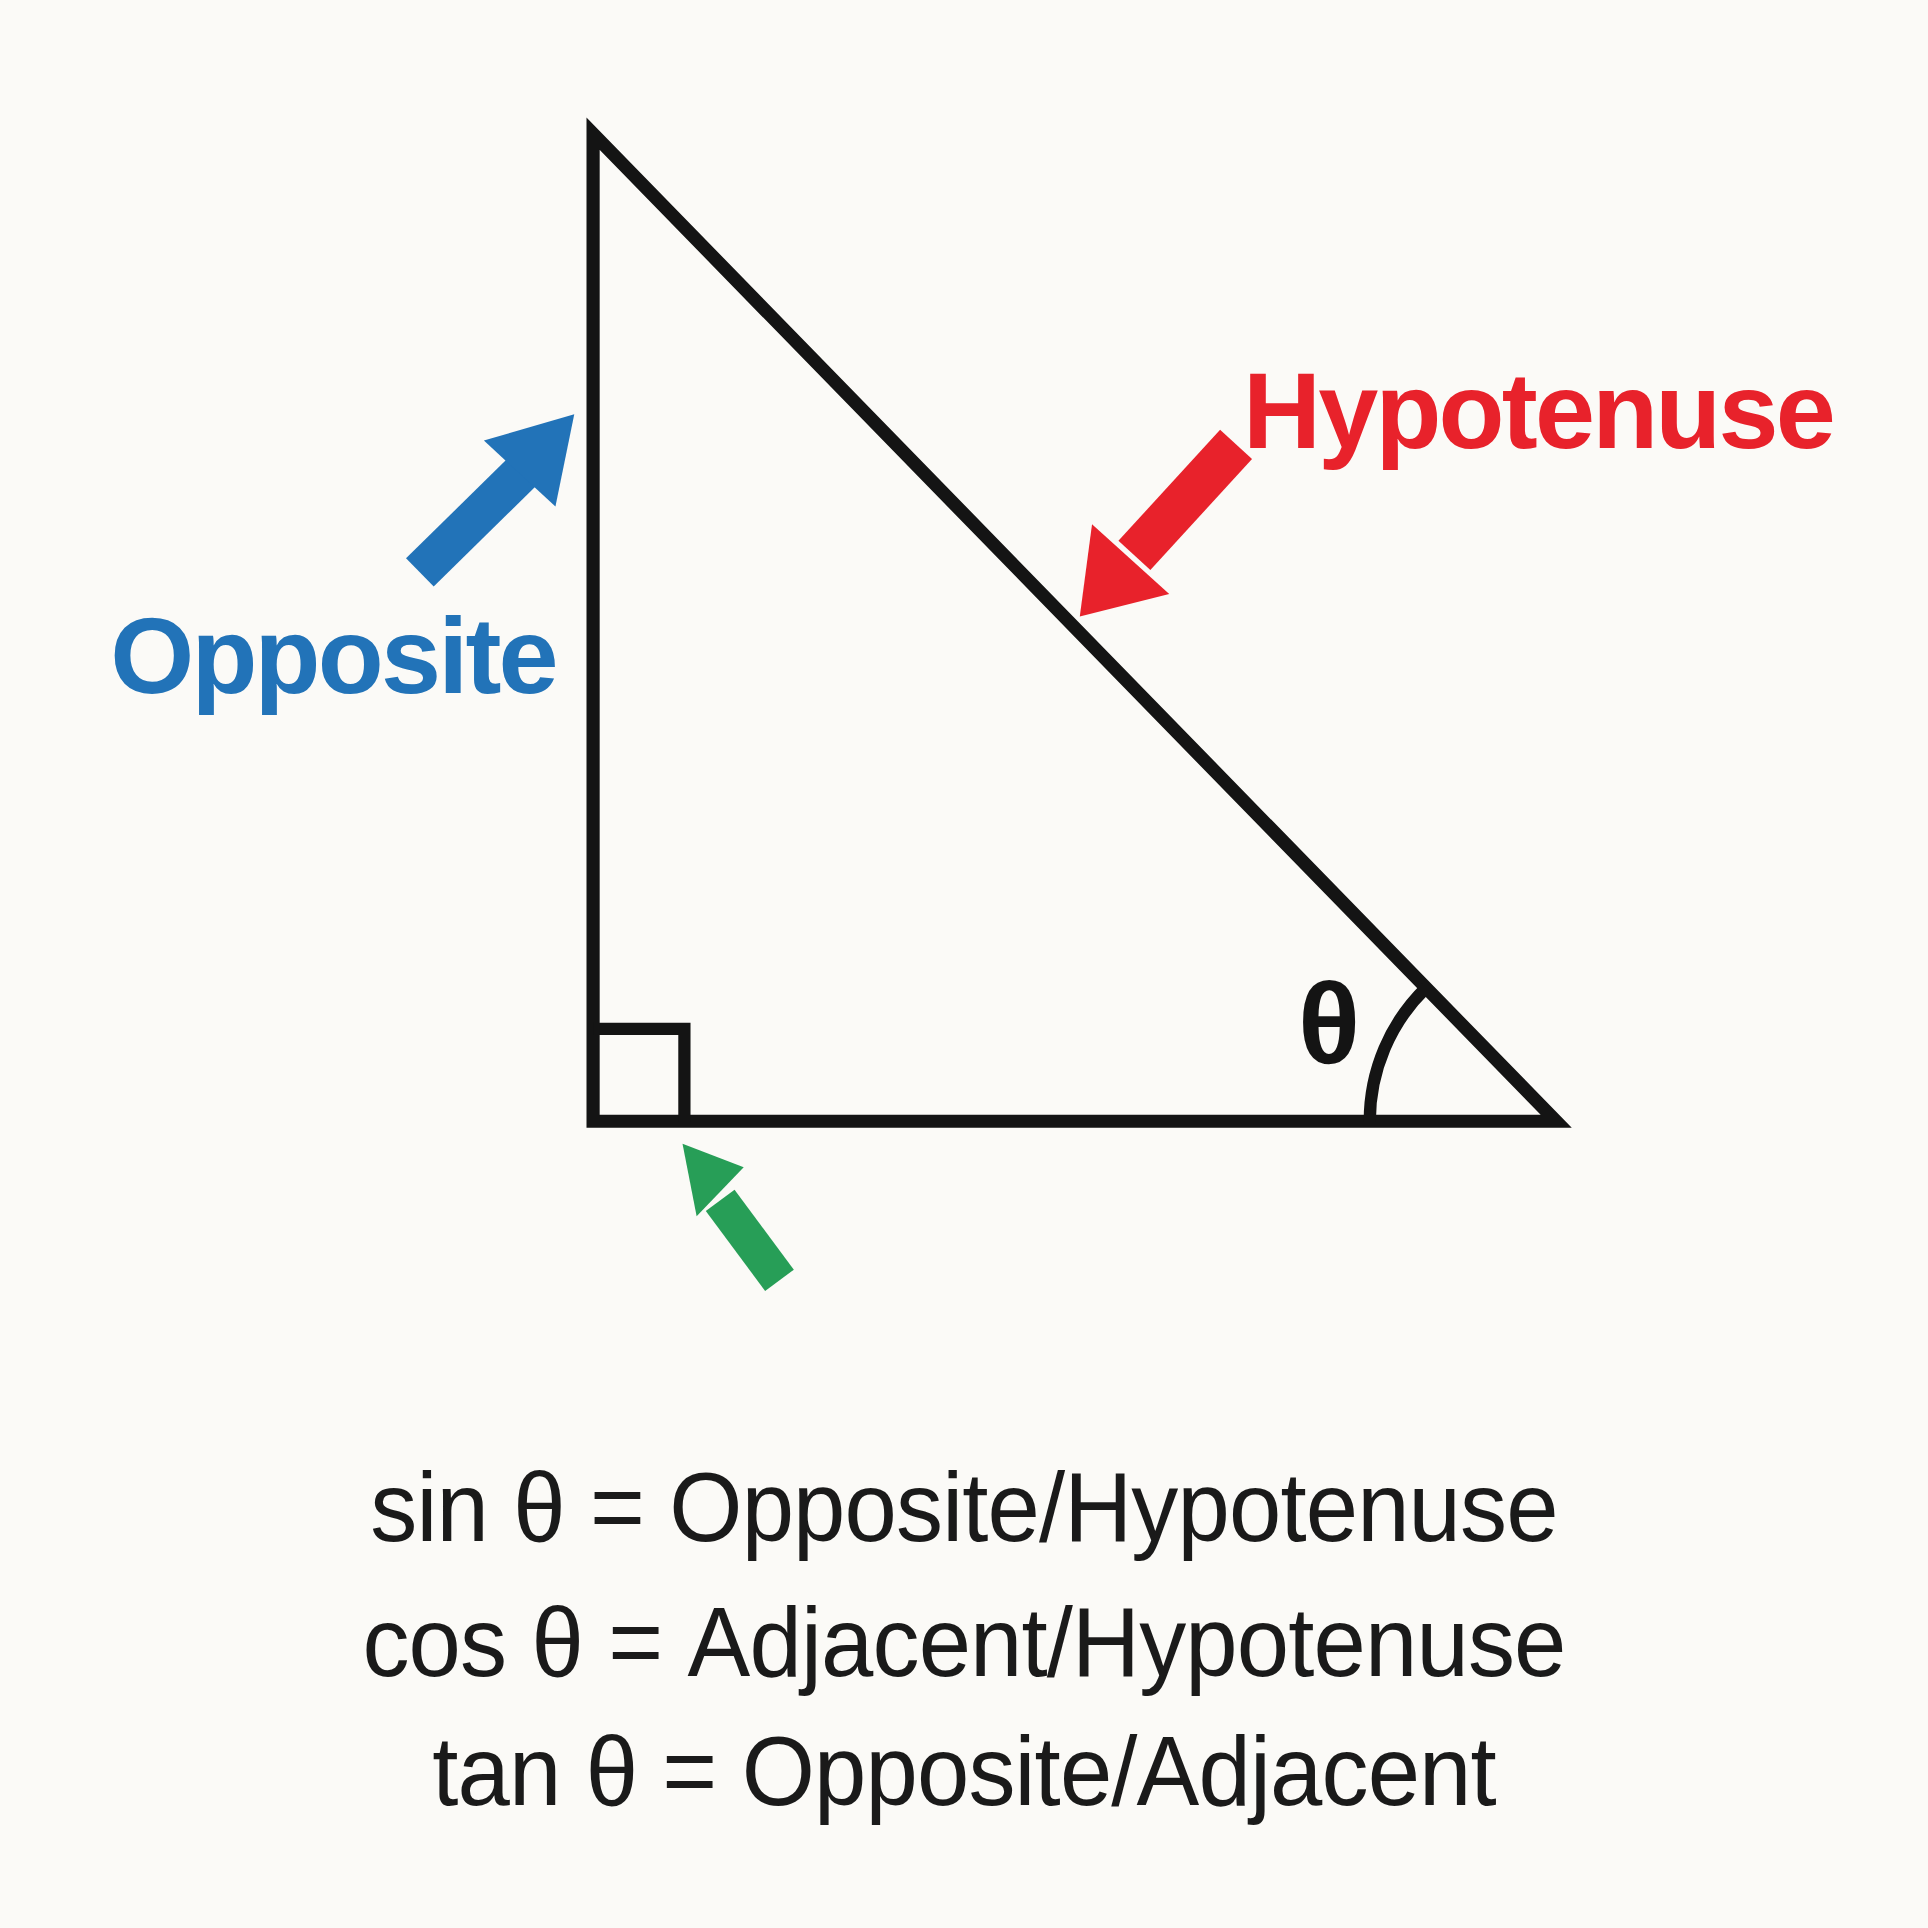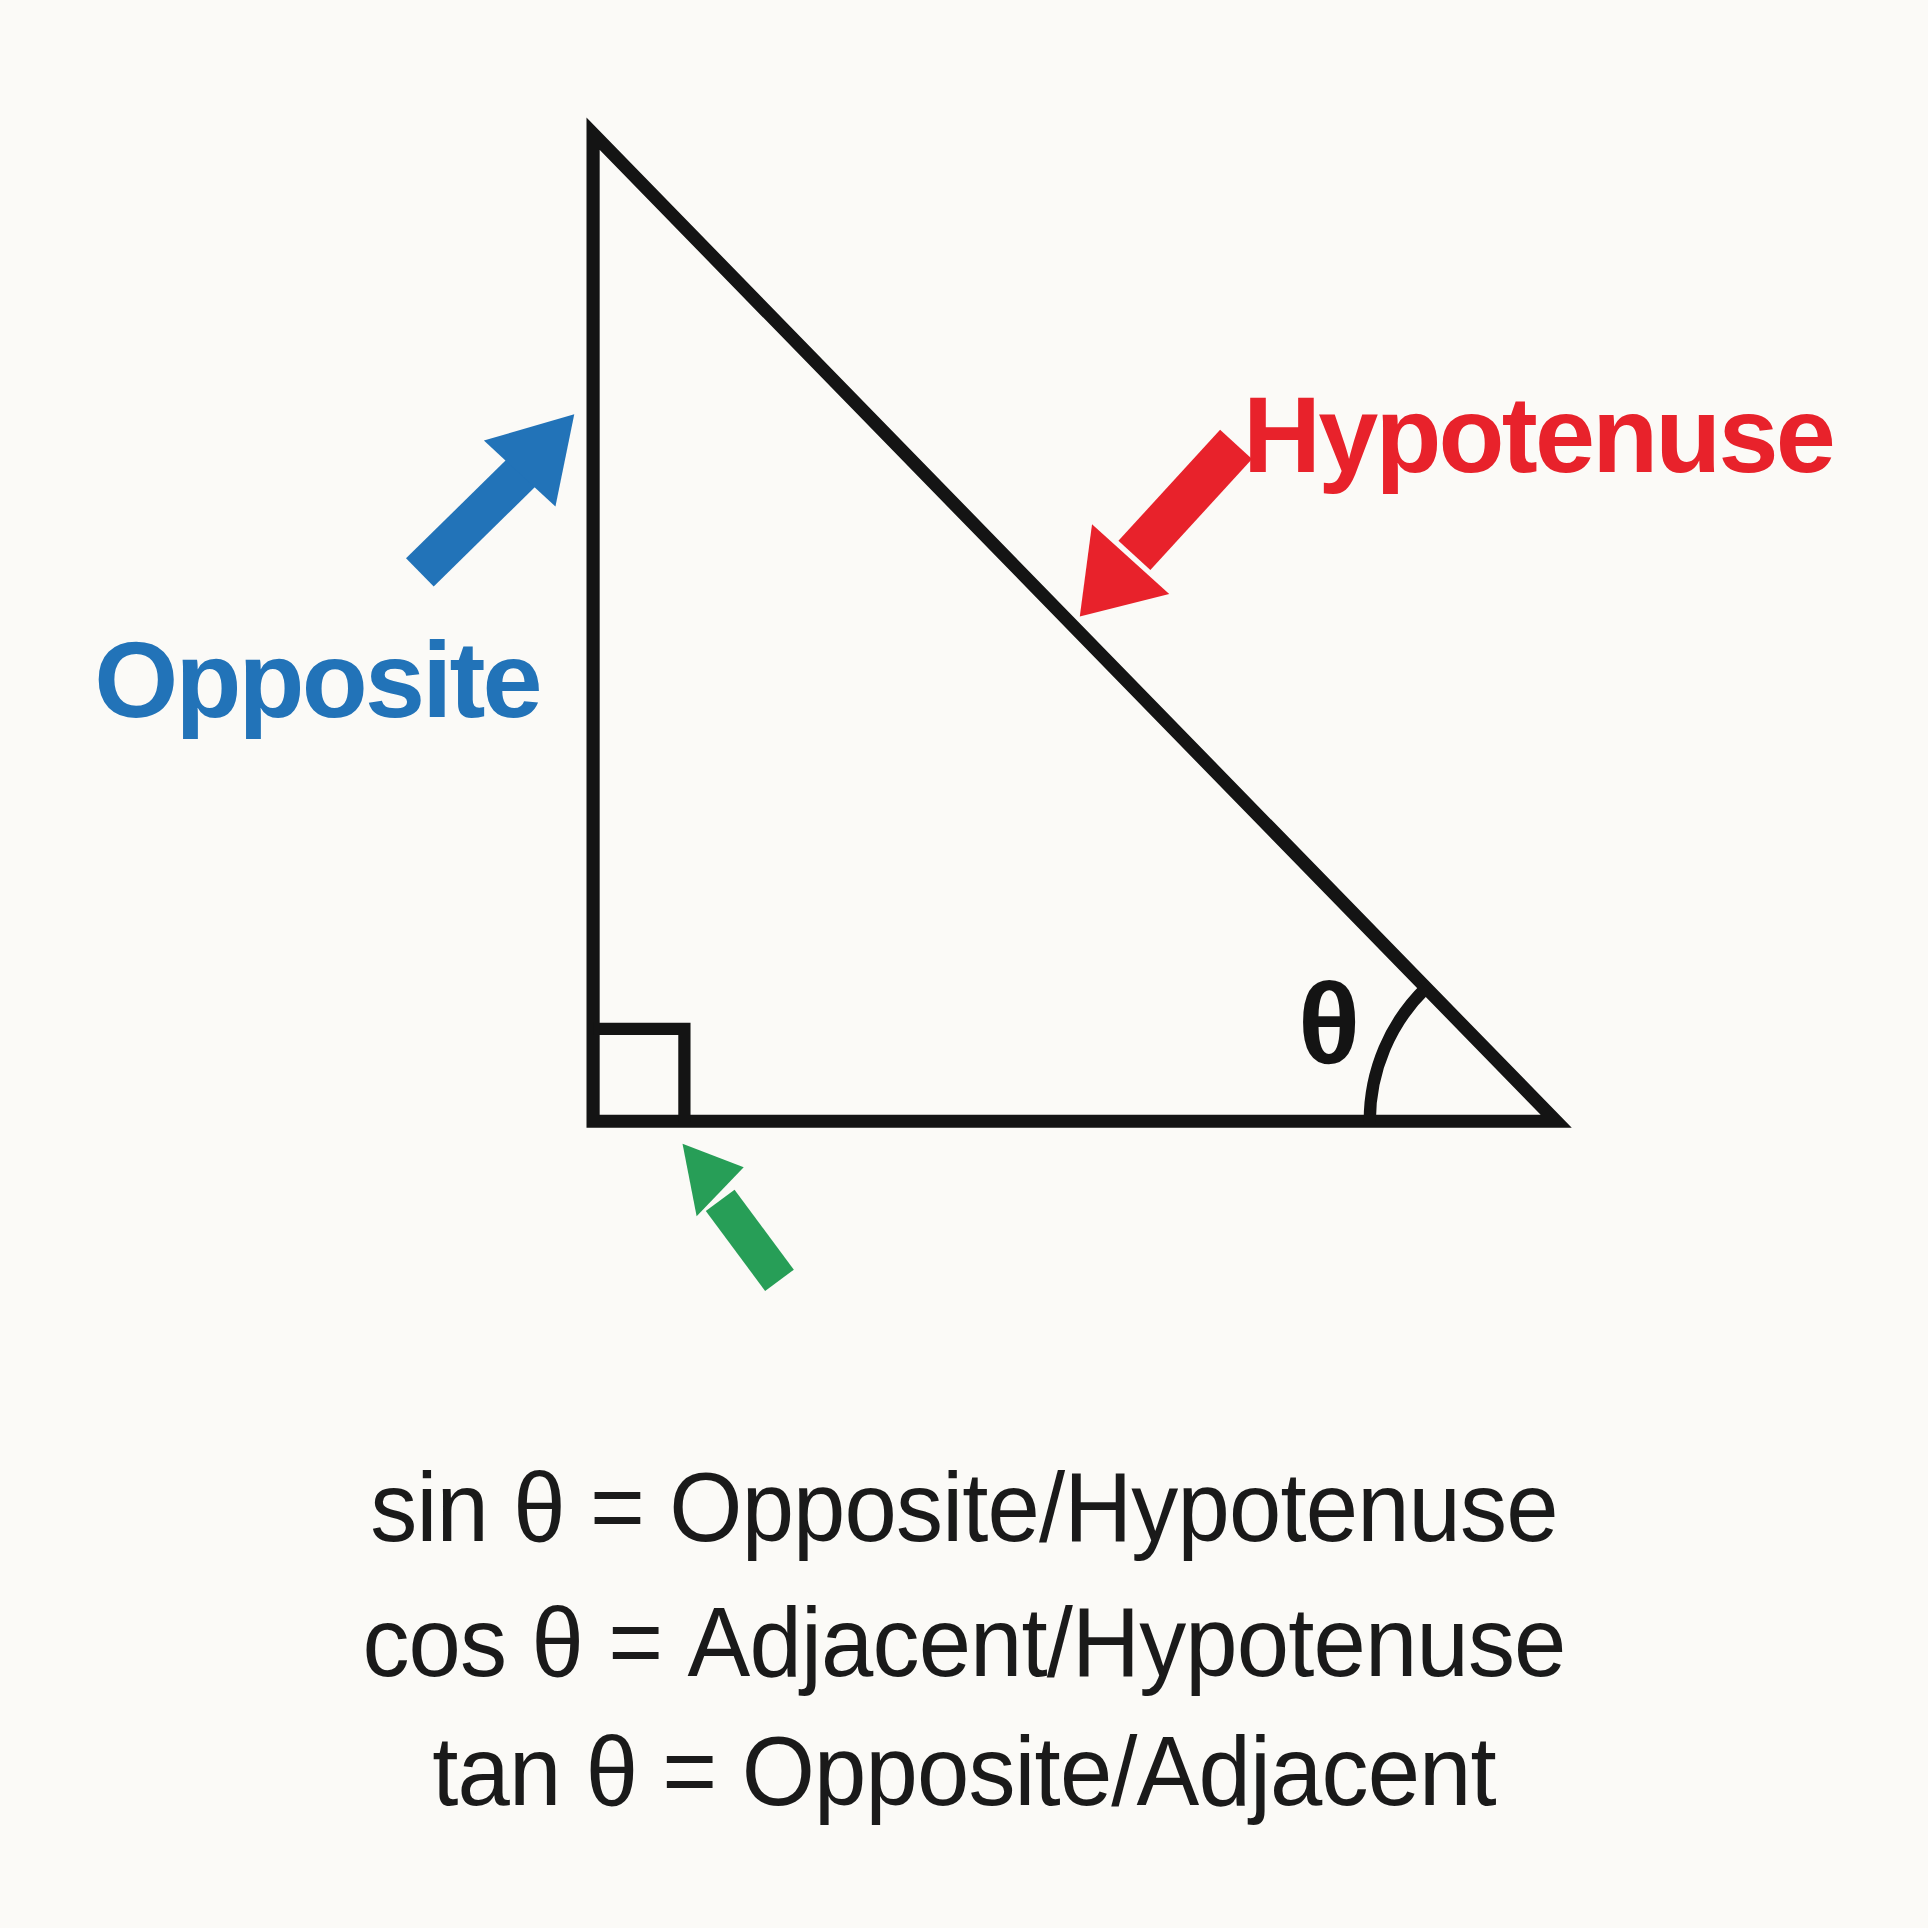--- a/index.html
+++ b/index.html
@@ -22,24 +22,23 @@
   .f-green { fill: #279e57; }
 
   .label {
     position: absolute;
     transform: translate(-50%, -50%);
     font-weight: 700;
     font-size: 108px;
     letter-spacing: -2.8px;
     white-space: nowrap;
     line-height: 1;
-    margin-top: 24px;
   }
   .label.hyp { color: #e8222b; left: 1538px; top: 411px; }
-  .label.opp { color: #2273b8; left: 317px;  top: 656px; }
+  .label.opp { color: #2273b8; left: 333px;  top: 656px; }
   .label.adj { color: #279e57; left: 1034px; top: 1283px; }
 
   .theta {
     position: absolute;
     left: 1329px; top: 1024px;
     transform: translate(-50%, -50%);
     font-size: 115px;
     font-weight: 700;
     color: #141414;
     line-height: 1;

